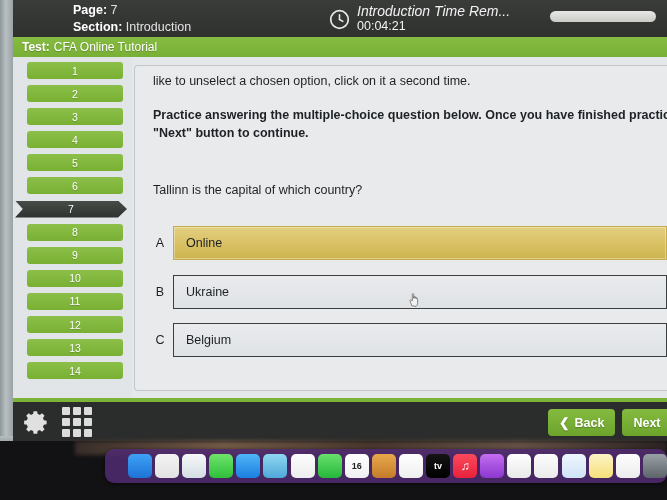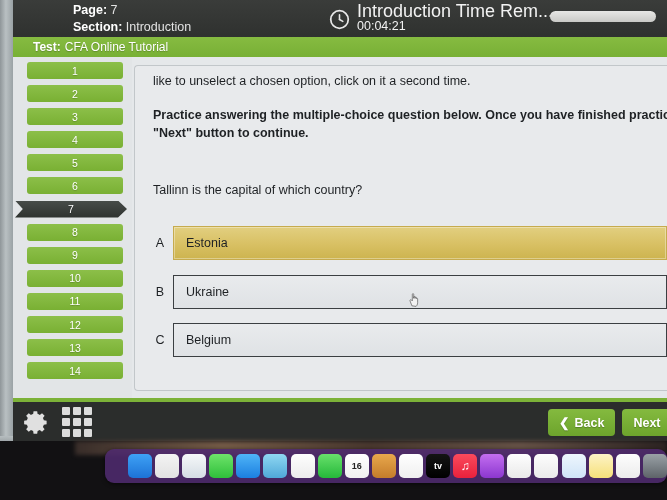--- a/index.html
+++ b/index.html
@@ -46,40 +46,40 @@
   #topbar .meta .row { font-size: 12.5px; white-space: nowrap; }
   #topbar .meta .k { font-weight: bold; color:#ffffff;padding-left:9px; }
   #topbar .meta .v { color:#e3e3e3; }
 
   #timer-block {
     position: absolute; left: 316px; top: 4px;
     display: flex; align-items: center; gap: 7px;
   }
   #clock-icon { width: 21px; height: 21px; flex: 0 0 auto; }
   #timer-text { line-height: 15px; }
-  #timer-text .lbl { font-size: 18px; color: #f2f2f2; white-space: nowrap; }
+  #timer-text .lbl { font-size: 14px; color: #f2f2f2; white-space: nowrap; font-style: italic; }
   #timer-text .val { font-size: 12.5px; color: #f2f2f2; }
 
   #progress-block {
     position: absolute; left: 537px; top: 11px; width: 106px; text-align: center;
   }
   #progress-track {
     width: 100%; height: 11px; border-radius: 6px;
     background: linear-gradient(180deg,#e7e7e5 0%, #c9c9c6 100%);
     overflow: hidden;
   }
   #progress-fill { height: 100%; width: 0%; background: #6aa82b; }
   #progress-label { margin-top: 20px; font-size: 10.5px; color: #c9cbc9; white-space: nowrap; }
 
   
   #testbar {
     position: absolute; left: 0; top: 37px; width: 100%; height: 20px;
     background: linear-gradient(180deg,#86bb41 0%, #78b035 100%);
     color: #ffffff; font-size: 12px;
-    display: flex; align-items: center; padding-left: 20px;
+    display: flex; align-items: center; padding-left: 9px;
     text-shadow: 0 1px 1px rgba(0,0,0,.22);
   }
   #testbar .k { font-weight: bold; margin-right: 4px; }
 
   
   #body { position: absolute; left: 0; top: 57px; width: 100%; height: 341px; }
 
   
   #sidebar {
     position: absolute; left: 0; top: 0; width: 119px; height: 100%;
@@ -295,21 +295,21 @@
         <div id="panel-inner">
 
           <div class="para" id="p-lead">like to unselect a chosen option, click on it a second time.</div>
           <div class="para" id="p-instruct">Practice answering the multiple-choice question below. Once you have finished practici "Next" button to continue.</div>
           <div class="para" id="p-question">Tallinn is the capital of which country?</div>
 
           <div id="options">
               <div class="opt-row">
                 <div class="opt-letter">A</div>
                 <div class="opt-box selected">
-                  <span>Estonia</span>
+                  <span>Online</span>
                 </div>
               </div>
               <div class="opt-row">
                 <div class="opt-letter">B</div>
                 <div class="opt-box">
                   <span>Ukraine</span>
                 </div>
               </div>
               <div class="opt-row">
                 <div class="opt-letter">C</div>

